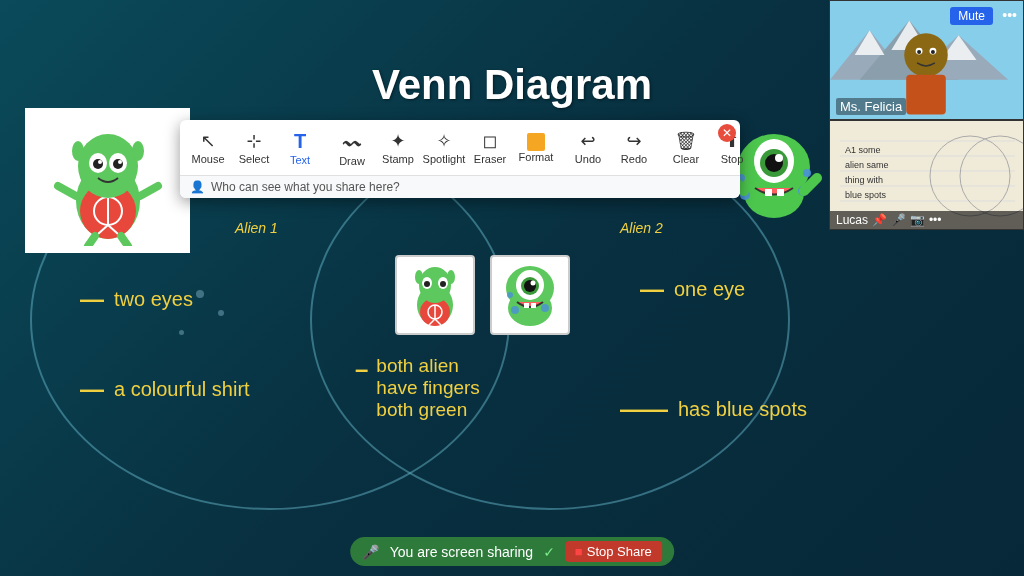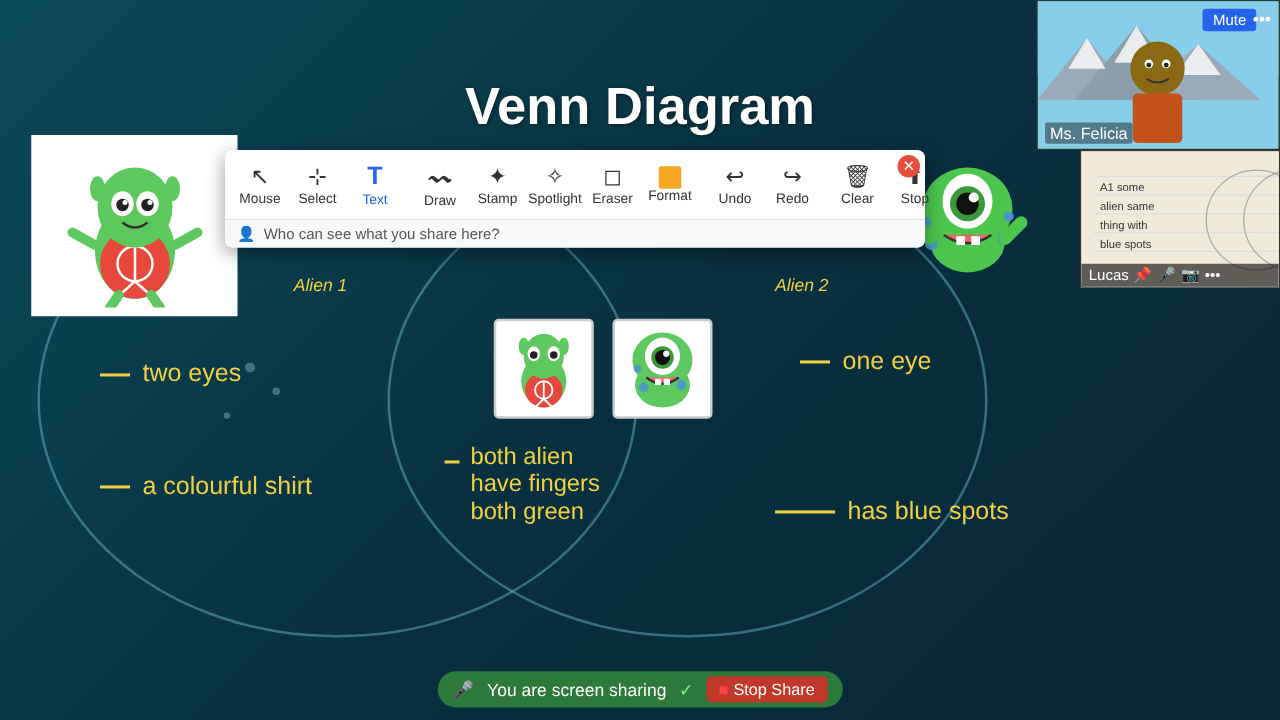--- a/index.html
+++ b/index.html
@@ -247,21 +247,21 @@
       left: 6px;
       color: white;
       font-size: 13px;
       background: rgba(0,0,0,0.4);
       padding: 1px 4px;
       border-radius: 2px;
     }
     #mute-btn {
       position: absolute;
       top: 6px;
-      right: 18px;
+      right: 30px;
       background: #2563eb;
       color: white;
       font-size: 12px;
       padding: 2px 8px;
       border-radius: 3px;
       cursor: pointer;
     }
     #more-btn {
       position: absolute;
       top: 6px;
@@ -269,21 +269,21 @@
       color: white;
       font-size: 14px;
       cursor: pointer;
     }
 
     
     #camera-lucas {
       position: absolute;
       top: 120px;
       right: 0;
-      width: 160px;
+      width: 195px;
       height: 110px;
       background: #f5f0e8;
       overflow: hidden;
       border: 1px solid #333;
     }
     #lucas-toolbar {
       position: absolute;
       bottom: 0;
       left: 0;
       right: 0;

